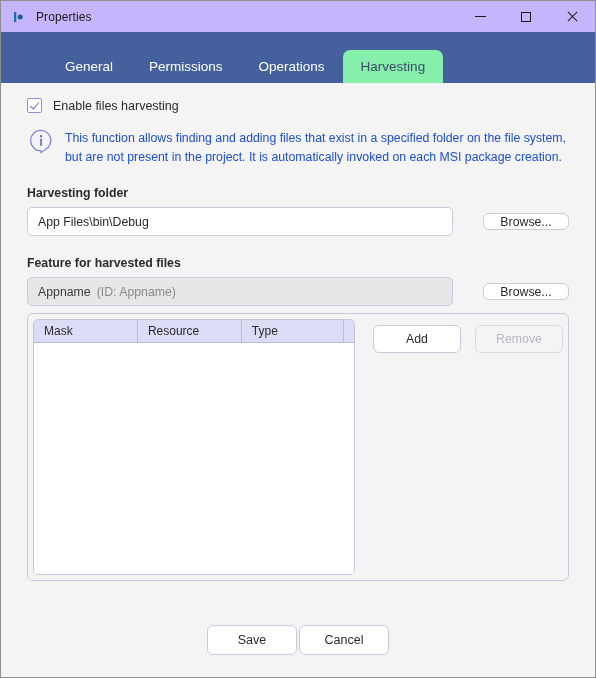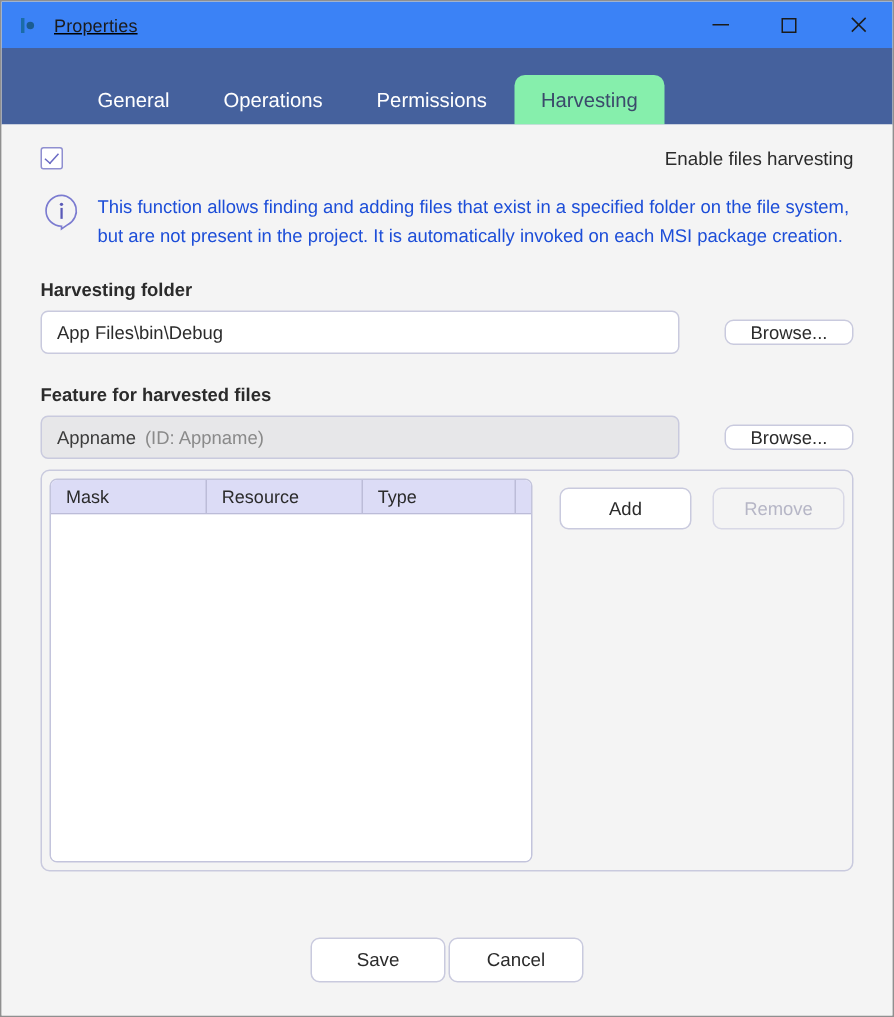--- a/index.html
+++ b/index.html
@@ -18,24 +18,23 @@
     box-sizing: border-box;
     border: 1px solid #8f8f8f;
     background: #f4f4f4;
     overflow: hidden;
   }
 
   
   .titlebar {
     position: relative;
     height: 31px;
-    background: #3b82f6;
-    display: flex;
-    align-items: center;
-    text-decoration: underline;
+    background: #c4b5fd;
+    display: flex;
+    align-items: center;
   }
   .app-icon {
     width: 16px;
     height: 16px;
     margin-left: 10px;
     margin-right: 9px;
     flex: none;
     display: block;
   }
   .title-text {
@@ -117,21 +116,20 @@
     height: 596px;
     background: #f4f4f4;
     padding: 0 26px;
     box-sizing: border-box;
   }
 
   .checkrow {
     display: flex;
     align-items: center;
     padding-top: 15px;
-    justify-content: space-between;
   }
   .checkbox {
     width: 15px;
     height: 15px;
     box-sizing: border-box;
     border: 1px solid #8f8fd0;
     border-radius: 2px;
     background: #ffffff;
     position: relative;
     flex: none;
@@ -338,22 +336,22 @@
         <span class="glyph-max"></span>
       </div>
       <div class="win-btn close">
         <span class="glyph-close"></span>
       </div>
     </div>
   </div>
 
   <div class="tabstrip">
     <div class="tab">General</div>
+    <div class="tab">Permissions</div>
     <div class="tab">Operations</div>
-    <div class="tab">Permissions</div>
     <div class="tab active">Harvesting</div>
   </div>
 
   <div class="content">
 
     <div class="checkrow">
       <span class="checkbox"></span>
       <span class="checkrow-label">Enable files harvesting</span>
     </div>
 

